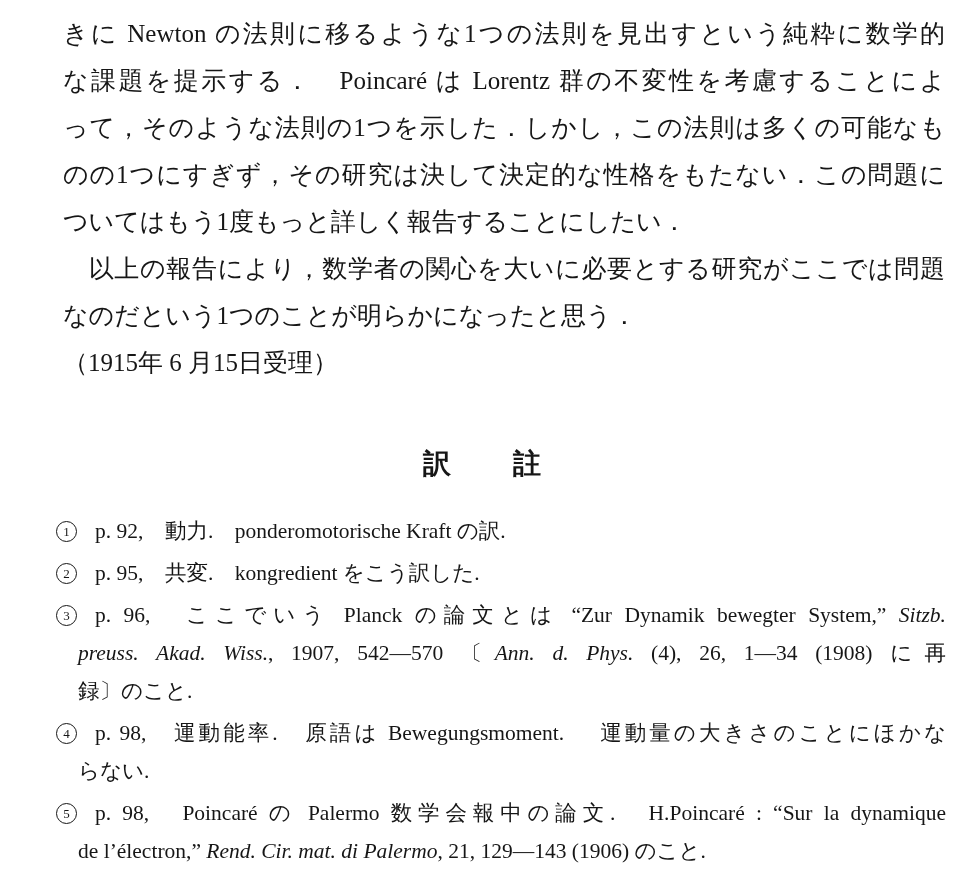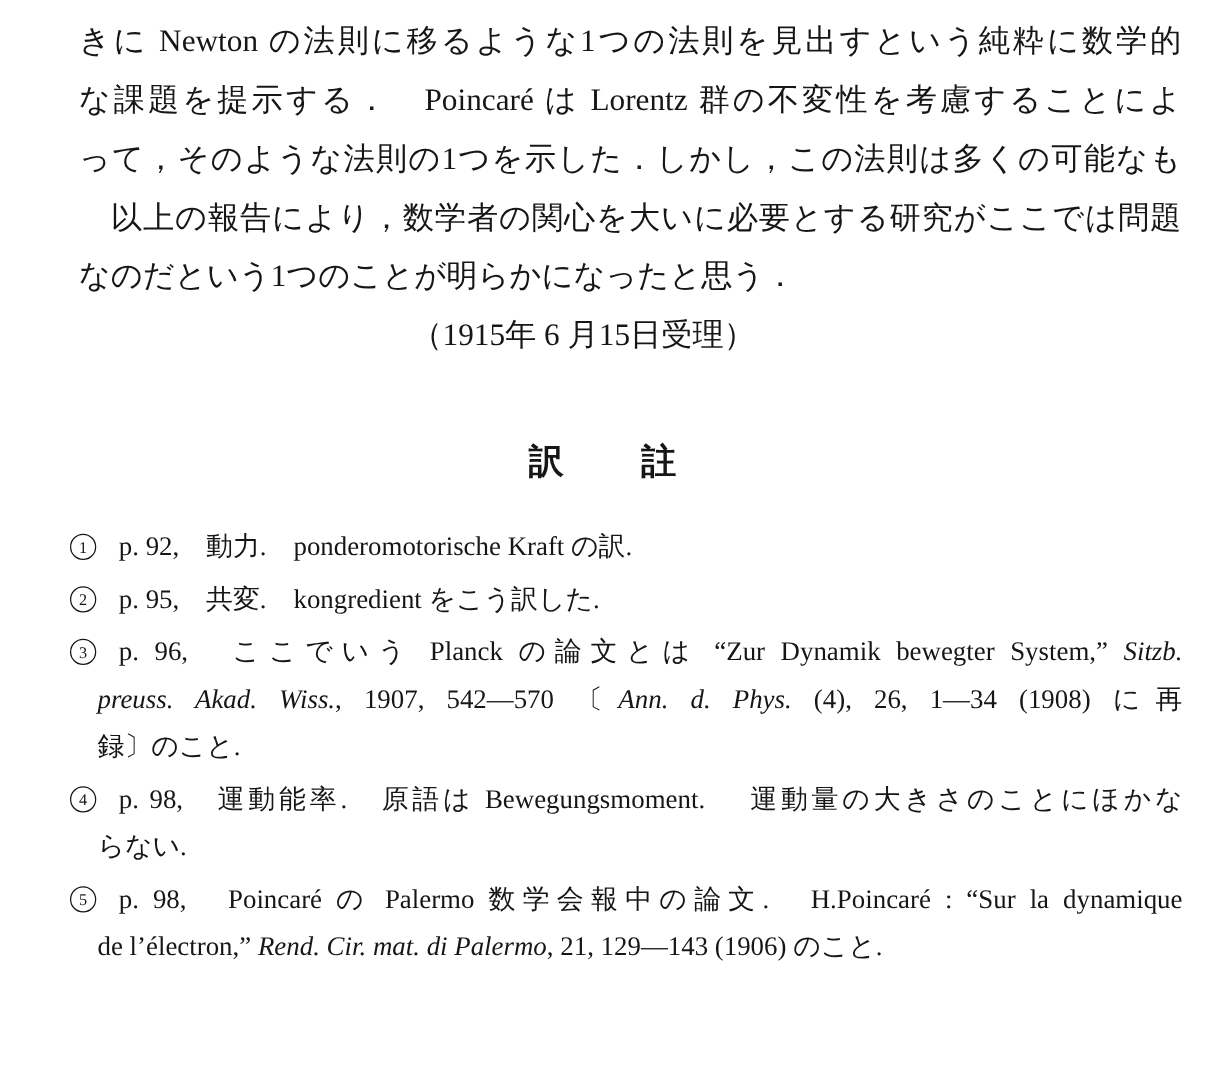--- a/index.html
+++ b/index.html
@@ -32,21 +32,21 @@
     text-align: justify;
     text-align-last: justify;
   }
   
   .date-line {
     margin-left: 63px;
     width: 882px;
     font-size: 25px;
     line-height: 47px;
     height: 47px;
-    text-align: center;
+    text-align: left;
     padding-right: 75px;
     box-sizing: border-box;
   }
   
   .notes-heading {
     margin-top: 56px;
     width: 966px;
     text-align: center;
     font-weight: 700;
     font-size: 28px;
@@ -90,20 +90,22 @@
 </style>
 </head>
 <body>
 
 <div class="page">
 
   <div class="body-text">
     <div class="bline just">きに Newton の法則に移るような1つの法則を見出すという純粋に数学的</div>
     <div class="bline just">な課題を提示する．　Poincaré は Lorentz 群の不変性を考慮することによ</div>
     <div class="bline just">って，そのような法則の1つを示した．しかし，この法則は多くの可能なも</div>
+    <div class="bline just">のの1つにすぎず，その研究は決して決定的な性格をもたない．この問題に</div>
+    <div class="bline">ついてはもう1度もっと詳しく報告することにしたい．</div>
   </div>
 
   <div class="body-text">
     <div class="bline just">　以上の報告により，数学者の関心を大いに必要とする研究がここでは問題</div>
     <div class="bline">なのだという1つのことが明らかになったと思う．</div>
   </div>
 
   <div class="date-line">（1915年 6 月15日受理）</div>
 
   <div class="notes-heading">訳　　註</div>

